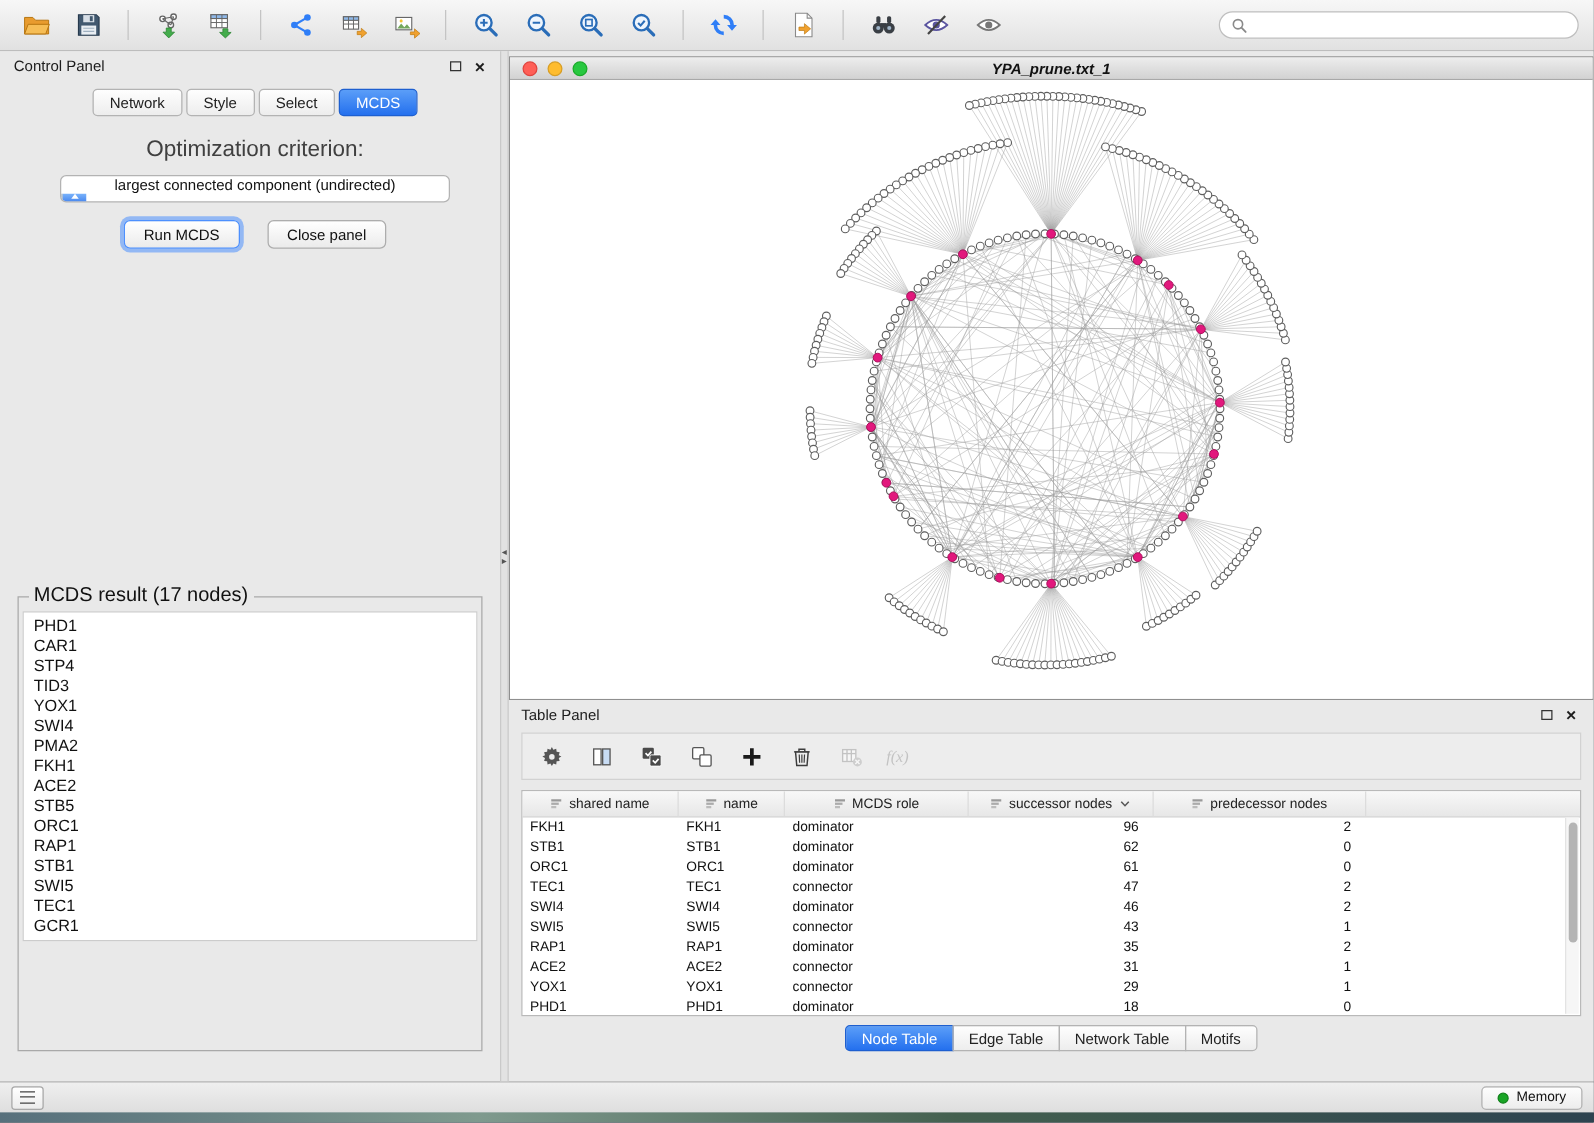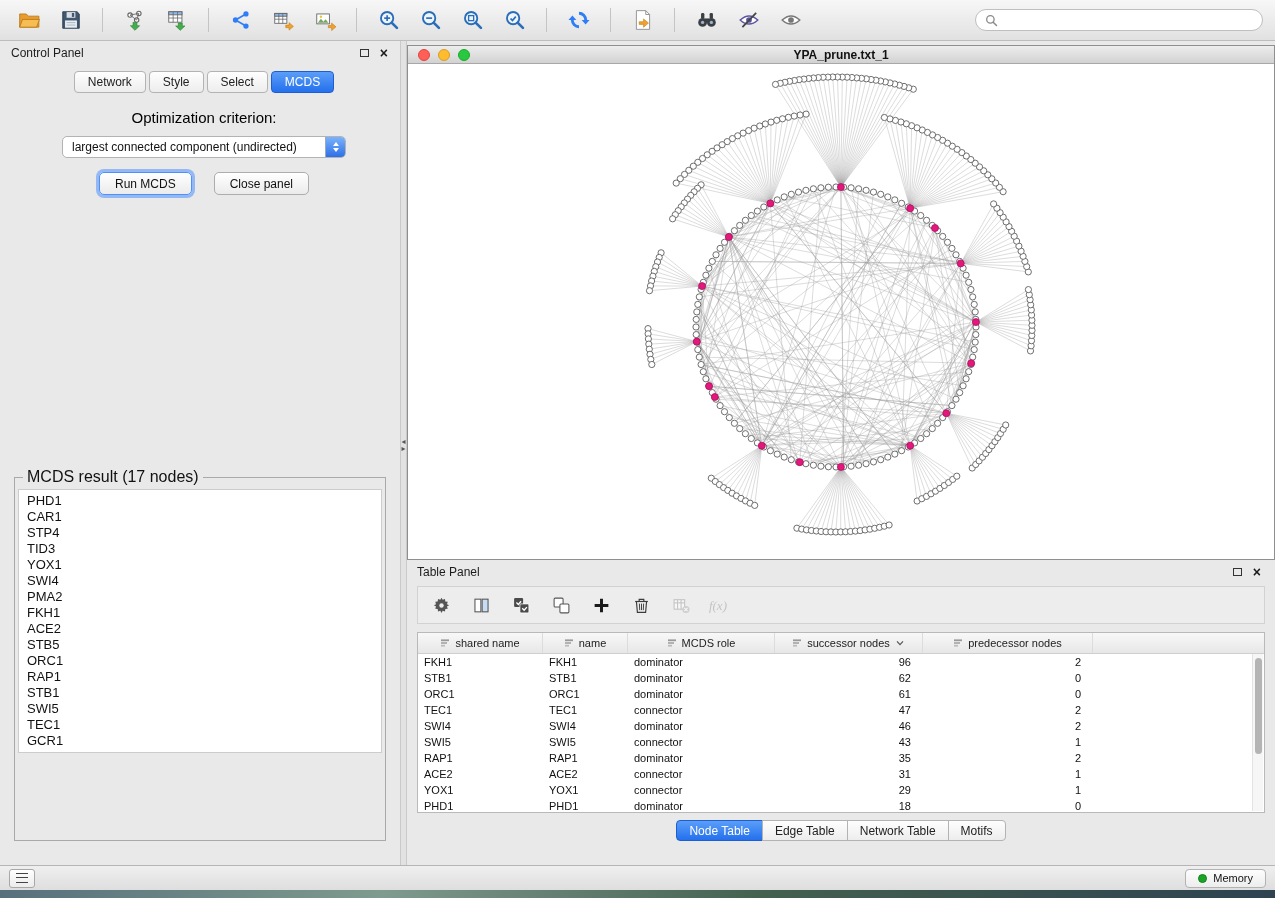--- a/index.html
+++ b/index.html
@@ -20,41 +20,41 @@
   
   .control-panel{flex:0 0 400px;width:400px;display:flex;flex-direction:column;background:#e9e9e9;box-sizing:border-box;padding-left:8px;}
   .panel-header{height:24px;flex:0 0 24px;display:flex;align-items:center;padding:0 12px 0 3px;font-size:12px;color:#1c1c1c;}
   .ph-icons{margin-left:auto;display:flex;align-items:center;gap:11px;}
   .float-ic{width:9px;height:8px;border:1.4px solid #333;display:inline-block;box-sizing:border-box;}
   .close-ic{font-size:14px;font-weight:bold;color:#1c1c1c;line-height:1;}
   .cp-tabs{display:flex;justify-content:center;gap:3px;margin:6px 0 2px;}
   .seg-tab{font-size:12px;padding:3px 13px;border:1px solid #b3b3b3;border-radius:4px;background:linear-gradient(#fefefe,#ededed);color:#222;white-space:nowrap;}
   .seg-tab.active{background:linear-gradient(#5b9ef8,#2470ee);border-color:#1d5fd0;color:#fff;}
   .mcds-body{margin-top:14px;}
-  .crit-label{text-align:center;font-size:15px;color:#000000;}
-  .combo{width:284px;height:22px;margin:10px auto 0;background:#fff;border:1px solid #b3b3b3;border-radius:5px;display:flex;align-items:center;overflow:hidden;box-sizing:border-box;}
+  .crit-label{text-align:center;font-size:18px;color:#404040;}
+  .combo{width:312px;height:22px;margin:10px auto 0;background:#fff;border:1px solid #b3b3b3;border-radius:5px;display:flex;align-items:center;overflow:hidden;box-sizing:border-box;flex-direction:column;}
   .combo-text{flex:1;font-size:12px;padding:0 9px;white-space:nowrap;color:#111;}
   .combo-step{width:19px;align-self:stretch;background:linear-gradient(#7ab3fb,#2d6fe8);display:flex;flex-direction:column;align-items:center;justify-content:center;gap:2px;border-left:1px solid #9ab;}
   .combo-step i{display:block;width:0;height:0;border-left:3.5px solid transparent;border-right:3.5px solid transparent;}
   .combo-step .up{border-bottom:4px solid #fff;}
   .combo-step .dn{border-top:4px solid #fff;}
   .btn-row{display:flex;justify-content:center;gap:22px;margin-top:14px;}
   .btn{font-family:inherit;font-size:12px;height:23px;padding:0 15px;border:1px solid #adadad;border-radius:5px;background:linear-gradient(#ffffff,#ebebeb);color:#111;}
   .btn.focus{box-shadow:0 0 0 3px rgba(77,144,254,.55);border-color:#4d90fe;}
   .result-group{margin:auto 14px 24px 6px;height:373px;border:1px solid #a9a9a9;padding:3px;box-sizing:border-box;display:flex;flex-direction:column;}
   .result-group legend{font-size:16px;padding:0 4px;margin-left:5px;color:#111;}
   .result-list{flex:1;background:#fff;border:1px solid #ccc;box-sizing:border-box;font-size:13px;line-height:16px;padding:3px 8px;overflow:hidden;color:#111;}
   
   .divider{flex:0 0 7px;width:7px;background:#e2e2e2;border-left:1px solid #c9c9c9;border-right:1px solid #c9c9c9;box-sizing:border-box;position:relative;}
   .div-arrows{position:absolute;top:49%;left:50%;transform:translate(-50%,-50%);display:flex;flex-direction:column;font-size:8px;line-height:7px;color:#555;}
   
   .right-col{flex:1;min-width:0;display:flex;flex-direction:column;background:#e9e9e9;}
   .net-window{margin-top:4px;flex:0 0 515px;height:515px;border:1px solid #8f8f8f;background:#fff;display:flex;flex-direction:column;box-sizing:border-box;}
   .net-titlebar{flex:0 0 17px;height:17px;background:linear-gradient(#ededed,#d2d2d2);border-bottom:1px solid #a8a8a8;position:relative;display:flex;align-items:center;justify-content:center;}
-  .net-title{font-size:12px;font-weight:bold;color:#111;}
+  .net-title{font-size:12px;font-weight:bold;color:#111;font-style:italic;}
   .lights{position:absolute;left:10px;top:0;bottom:0;display:flex;align-items:center;gap:8px;}
   .light{width:12px;height:12px;border-radius:50%;box-sizing:border-box;}
   .light.red{background:#ff5f57;border:1px solid #e0443e;}
   .light.yellow{background:#febc2e;border:1px solid #d89e24;}
   .light.green{background:#28c840;border:1px solid #1aab29;}
   .net-canvas{flex:1;background:#fff;position:relative;overflow:hidden;}
   
   .table-panel{flex:1;min-height:0;display:flex;flex-direction:column;}
   .table-panel .panel-header{padding:0 14px 0 10px;}
   .tp-toolbar{margin:2px 10px 0;flex:0 0 38px;height:38px;background:#ededed;border:1px solid #d2d2d2;display:flex;align-items:center;padding:0 10px;gap:14px;box-sizing:border-box;}

